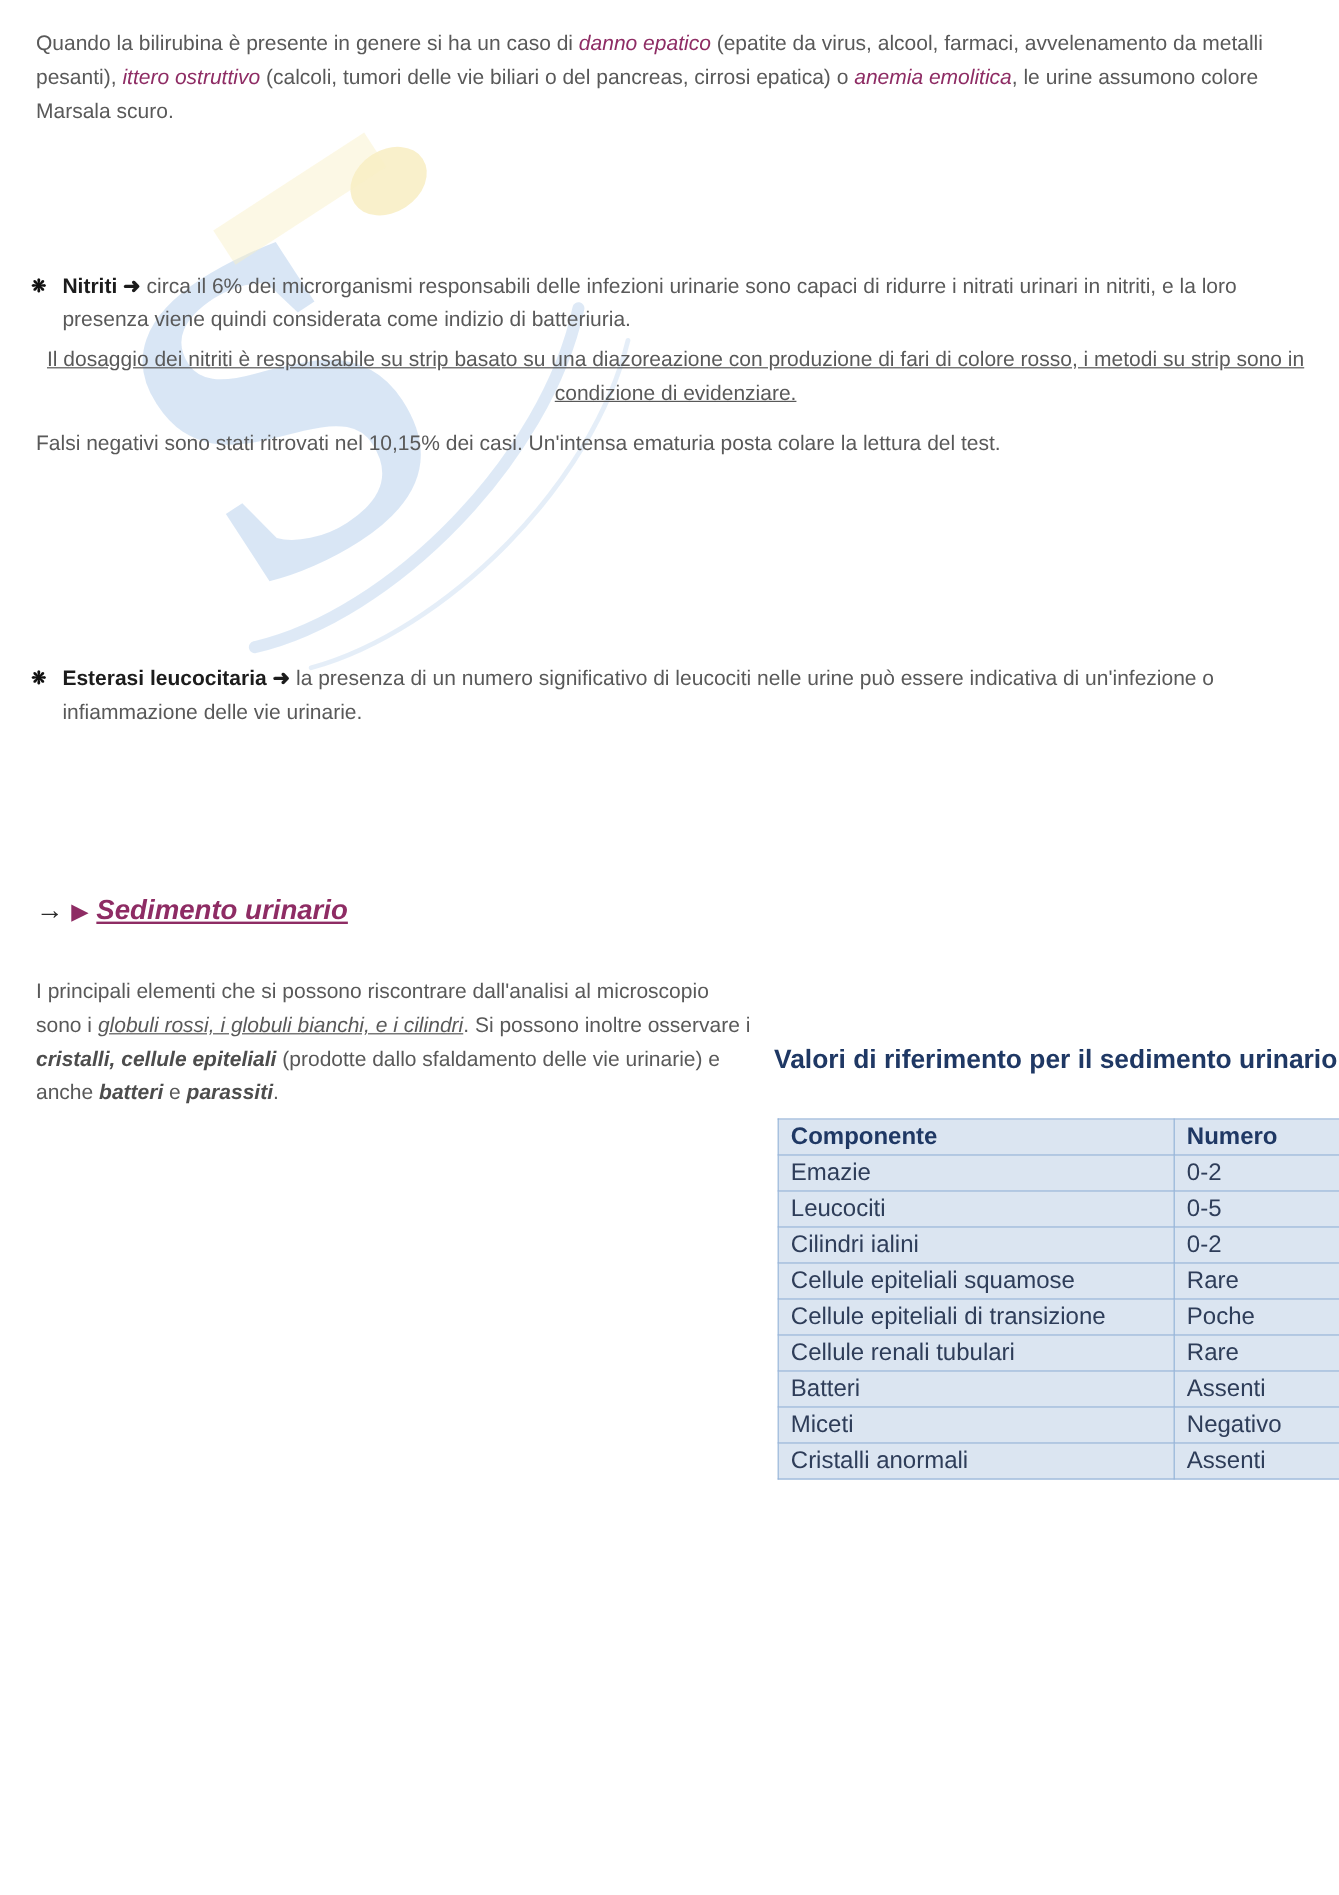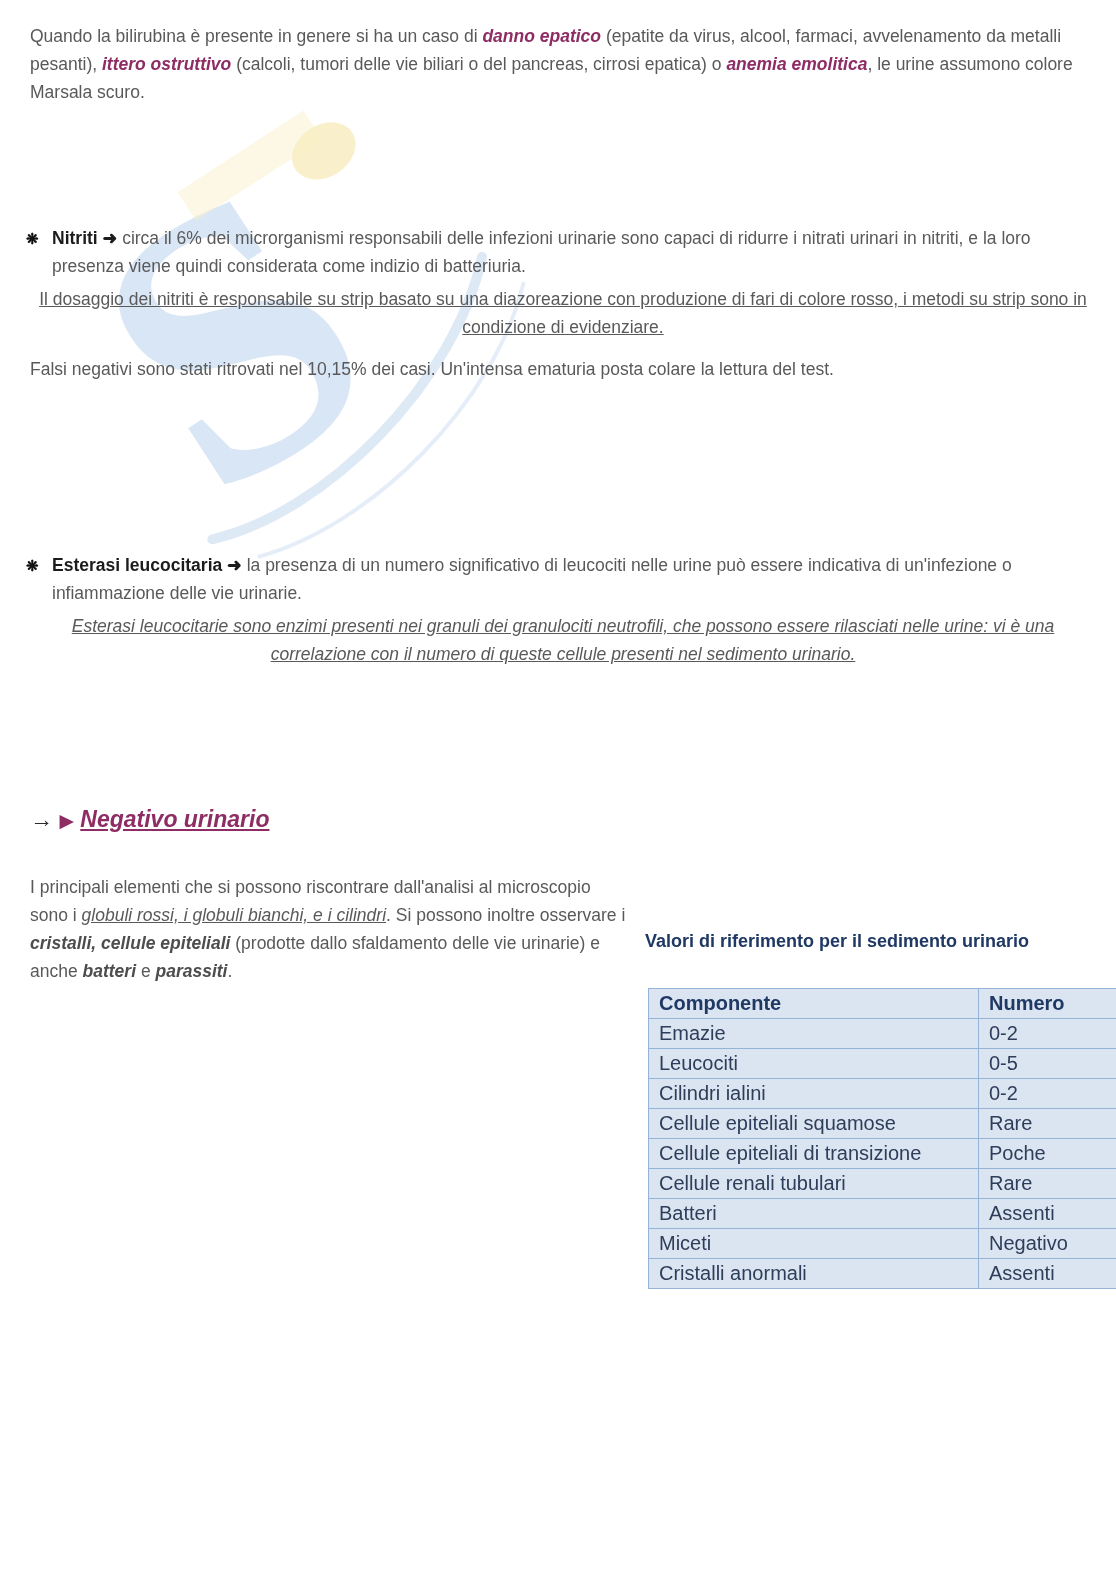--- a/index.html
+++ b/index.html
@@ -8,38 +8,38 @@
   }
   *{box-sizing:border-box;}
   body{margin:0;background:#9a9a9a;font-family:"Liberation Sans",sans-serif;}
   .page{position:relative;width:1116px;height:1579px;background:#ffffff;overflow:hidden;color:var(--gray);margin:0 auto;}
   .abs{position:absolute;}
   .para{font-size:17.5px;line-height:28px;}
   .z{position:relative;z-index:2;}
   
   .wm{position:absolute;z-index:1;pointer-events:none;}
   
-  .term{color:var(--accent);font-weight:bold;font-style:italic;}
+  .term{color:var(--accent);font-weight:normal;font-style:italic;}
   
   .b-wrap{position:relative;padding-left:22px;}
   .bullet-icon{position:absolute;left:-4px;top:1px;color:#111;font-size:15px;font-weight:bold;}
   .b-label{font-weight:bold;color:var(--dark);}
   .b-arrow{font-weight:bold;color:var(--dark);}
   .center-underline{text-align:center;text-decoration:underline;margin-top:5px;}
   .ital{font-style:italic;}
   
   .head-arrow{color:#2b2b2b;font-weight:bold;}
   .head-marker{color:var(--accent);font-size:0.82em;}
   .head-title{color:var(--accent);font-weight:bold;font-style:italic;text-decoration:underline;}
   .h-sed{font-size:23px;}
   
   .inline-underline{font-style:italic;text-decoration:underline;margin-top:20px;}
   .inline-bi{font-weight:bold;font-style:italic;color:#4d4d4d;}
   
-  .table-title{font-size:18px;font-weight:bold;color:var(--ttitle);white-space:nowrap;overflow:hidden;width:471px;}
+  .table-title{font-size:22px;font-weight:bold;color:var(--ttitle);white-space:nowrap;overflow:hidden;width:471px;}
   table.ref{border-collapse:collapse;}
   table.ref th,table.ref td{border:1.8px solid var(--tborder);background:var(--trow);font-size:20px;padding:2px 10px;height:30px;text-align:left;color:#2e3d59;font-weight:normal;}
   table.ref th{color:var(--ttitle);font-weight:bold;}
   .col-comp{width:330px;} .col-num{width:160px;}
 </style>
 </head>
 <body>
 
 <div class="page">
 
@@ -70,27 +70,26 @@
     <div style="margin-top:14px;">Falsi negativi sono stati ritrovati nel 10,15% dei casi. Un'intensa ematuria posta colare la lettura del test.</div>
   </div>
 
   <div class="abs para z" style="left:30px;top:308px;width:1066px;">
     <div class="b-wrap">
       <span class="bullet-icon">❋</span>
       <span class="b-label">Esterasi leucocitaria</span>
       <span class="b-arrow">➜</span>
       <span>la presenza di un numero significativo di leucociti nelle urine può essere indicativa di un'infezione o infiammazione delle vie urinarie.</span>
     </div>
-    <div class="center-underline ital">Esterasi leucocitarie sono enzimi presenti nei granuli dei granulociti neutrofili, che possono essere rilasciati nelle urine: vi è una correlazione con il numero di queste cellule presenti nel sedimento urinario.</div>
   </div>
 
   <div class="abs h-sed z" style="left:30px;top:446px;">
     <span class="head-arrow">→</span>
     <span class="head-marker">▶</span>
-    <span class="head-title">Negativo urinario</span>
+    <span class="head-title">Sedimento urinario</span>
   </div>
 
   <div class="abs para z" style="left:30px;top:486px;width:596px;">
     <div style="margin-top:0px;">
       <span>I principali elementi che si possono riscontrare dall'analisi al microscopio sono i </span><span class="inline-underline">globuli rossi, i globuli bianchi, e i cilindri</span><span>. Si possono inoltre osservare i </span><span class="inline-bi">cristalli, cellule epiteliali</span><span> (prodotte dallo sfaldamento delle vie urinarie) e anche </span><span class="inline-bi">batteri</span><span> e </span><span class="inline-bi">parassiti</span><span>.</span>
     </div>
   </div>
 
   <div class="abs z table-title" style="left:645px;top:432px;">Valori di riferimento per il sedimento urinario</div>
   <table class="ref abs z" style="left:648px;top:468px;">

